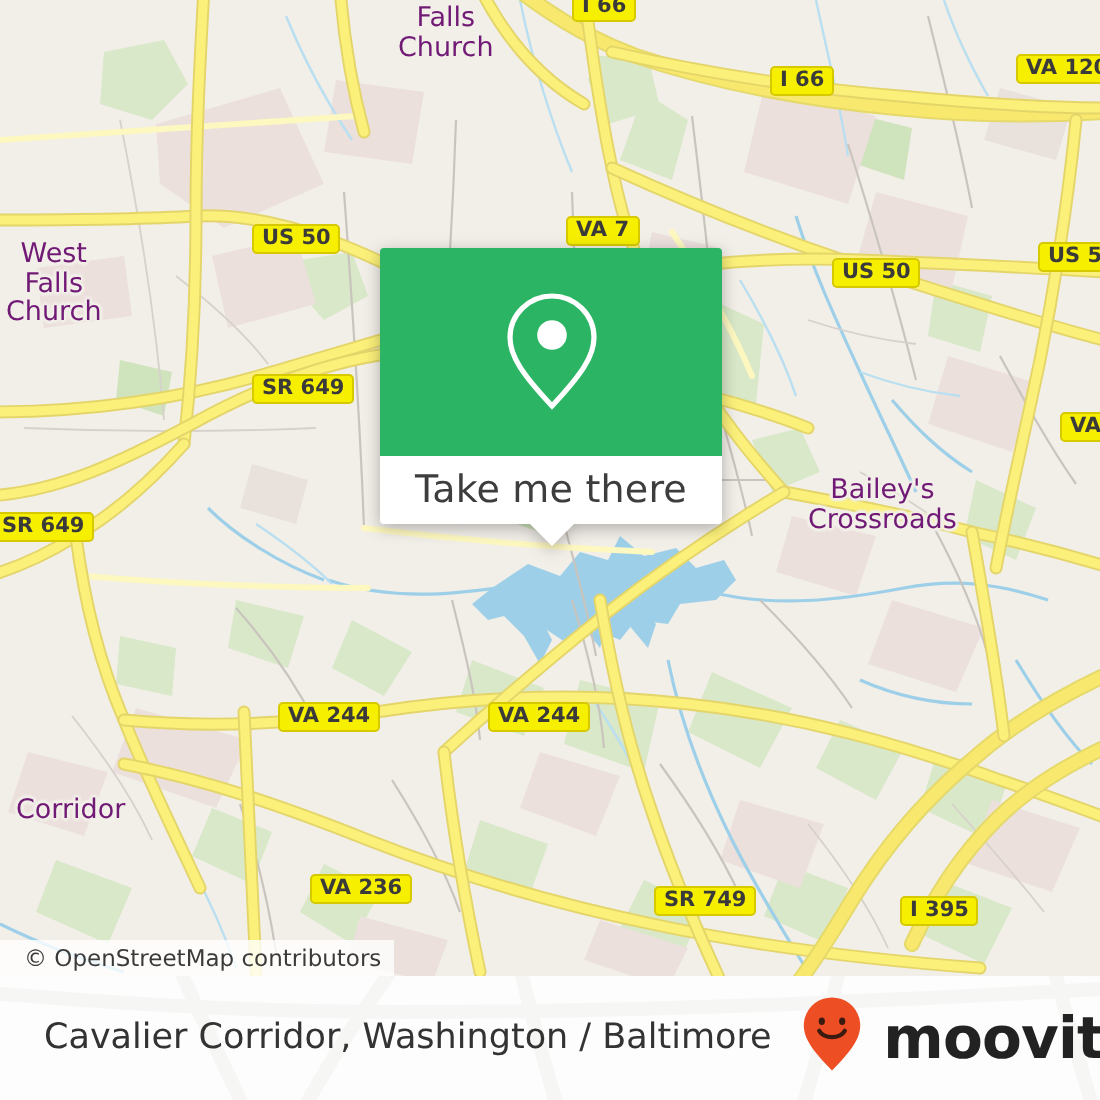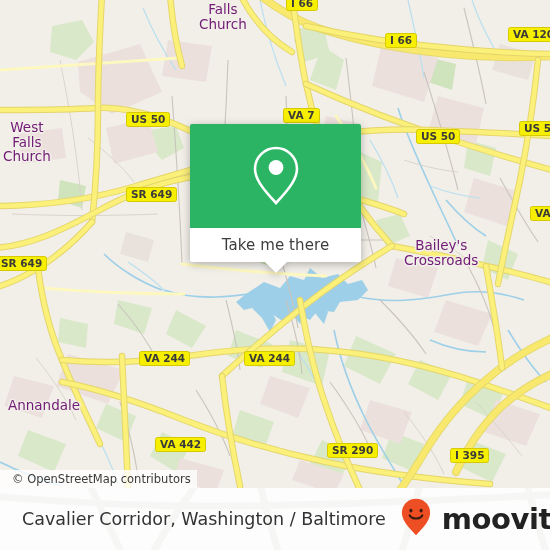--- a/index.html
+++ b/index.html
@@ -98,21 +98,21 @@
     height: 34px;
     background: #ffffff;
     border-radius: 0 0 2px 2px;
     display: flex;
     align-items: center;
     justify-content: center;
   }
   .card-label {
     color: #3d3d3d;
     font-family: "DejaVu Sans", sans-serif;
-    font-size: 15px;
+    font-size: 19px;
     letter-spacing: 0.1px;
   }
   .card-tail {
     position: absolute;
     left: 50%;
     margin-left: -11px;
     bottom: -11px;
     width: 0; height: 0;
     border-left: 11px solid transparent;
     border-right: 11px solid transparent;
@@ -380,36 +380,36 @@
       </g>
     </svg>
 
     <div class="place" style="left:199px; top:2px;">Falls
 Church</div>
     <div class="place" style="left:3px; top:120px;">West
 Falls
 Church</div>
     <div class="place" style="left:404px; top:238px;">Bailey's
 Crossroads</div>
-    <div class="place" style="left:8px; top:398px;">Annandale</div>
+    <div class="place" style="left:8px; top:398px;">Corridor</div>
 
     <div class="shield" style="left:286px; top:-4px;">I 66</div>
     <div class="shield" style="left:385px; top:33px;">I 66</div>
     <div class="shield" style="left:508px; top:27px;">VA 120</div>
     <div class="shield" style="left:126px; top:112px;">US 50</div>
     <div class="shield" style="left:283px; top:108px;text-align:right;">VA 7</div>
     <div class="shield" style="left:416px; top:129px;">US 50</div>
     <div class="shield" style="left:519px; top:121px;">US 5</div>
     <div class="shield" style="left:126px; top:187px;">SR 649</div>
     <div class="shield" style="left:-4px; top:256px;">SR 649</div>
     <div class="shield" style="left:530px; top:206px;">VA</div>
     <div class="shield" style="left:139px; top:351px;">VA 244</div>
     <div class="shield" style="left:244px; top:351px;">VA 244</div>
-    <div class="shield" style="left:155px; top:437px;">VA 442</div>
-    <div class="shield" style="left:327px; top:443px;">SR 290</div>
+    <div class="shield" style="left:155px; top:437px;">VA 236</div>
+    <div class="shield" style="left:327px; top:443px;">SR 749</div>
     <div class="shield" style="left:450px; top:448px;">I 395</div>
 
     <div class="osm-attrib">© OpenStreetMap contributors</div>
 
     <div class="card">
       <div class="card-top">
         <span>
           <svg width="48" height="62" viewBox="0 0 48 62" aria-hidden="true">
             <path d="M24 3 C 12.5 3, 3 12.3, 3 23.8 C 3 33, 9 42, 24 58 C 39 42, 45 33, 45 23.8 C 45 12.3, 35.5 3, 24 3 Z" fill="none" stroke="#ffffff" stroke-width="2.6"></path>
             <circle cx="24" cy="22.5" r="7.4" fill="#ffffff"></circle>

